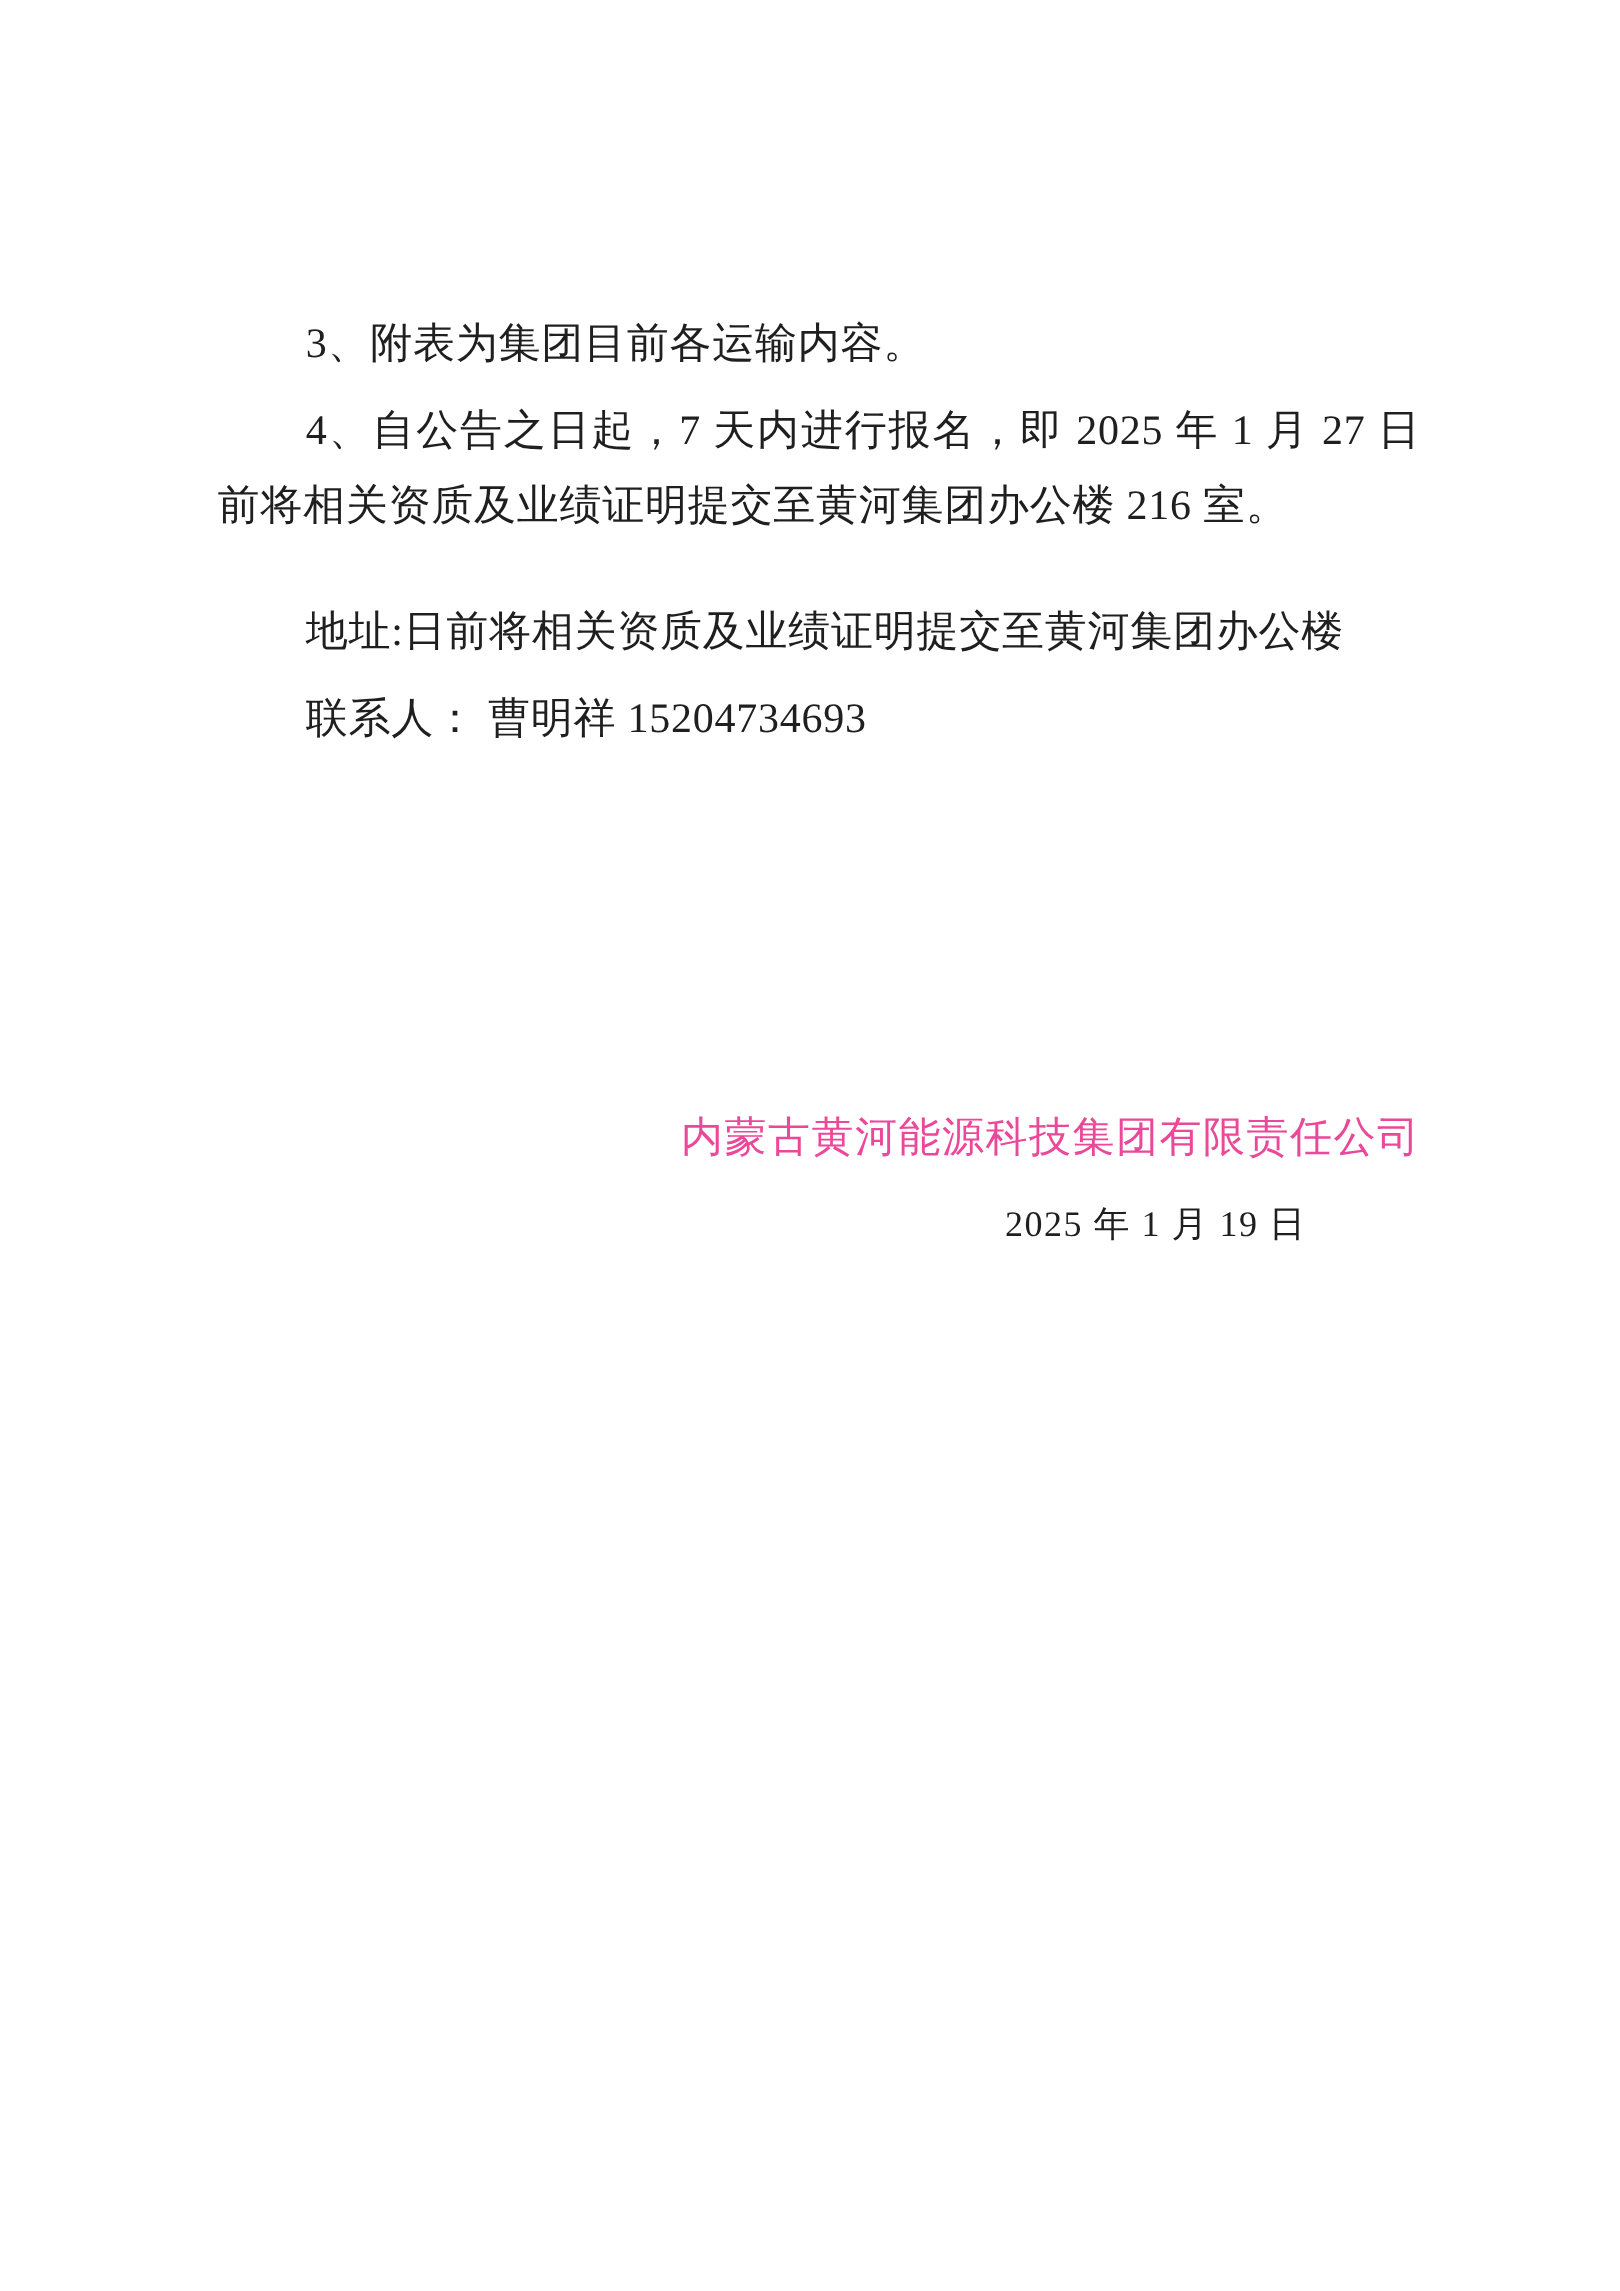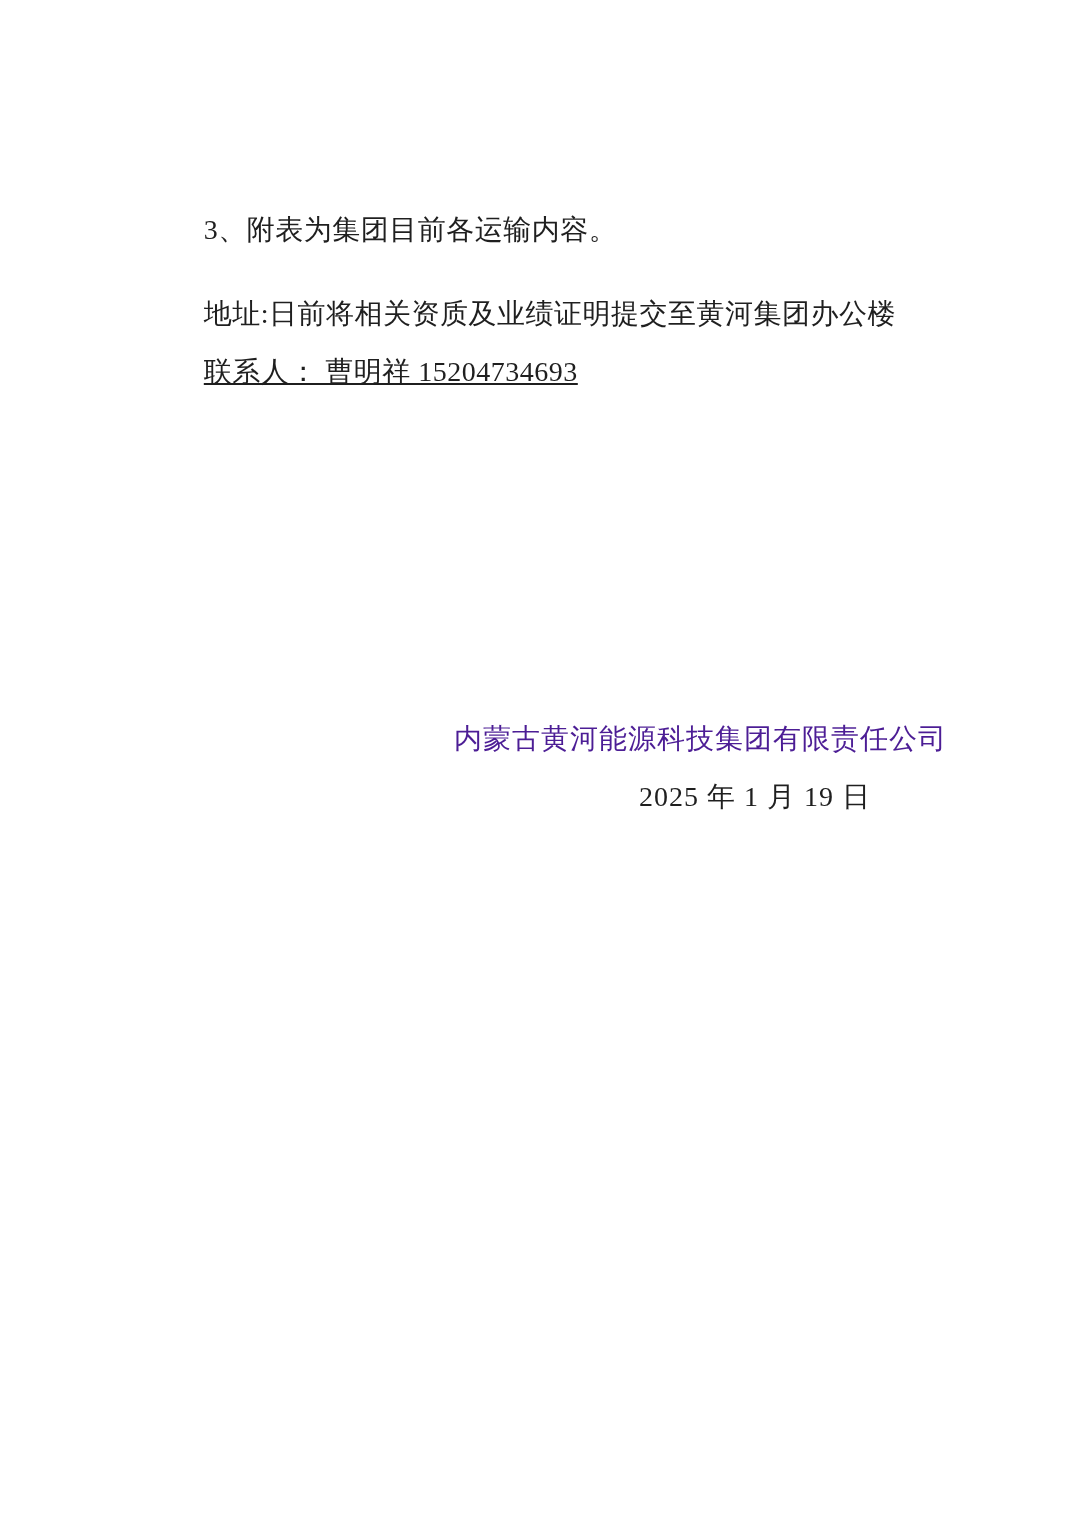--- a/index.html
+++ b/index.html
@@ -37,39 +37,40 @@
   }
 
   .indent { text-indent: 2.1em; }
 
   .justify { text-align: justify; }
 
   .para + .para { margin-top: 8px; }
 
   .para.block-gap { margin-top: 34px; }
 
-  .contact-line { margin-top: 30px; text-decoration: underline; }
+  .contact-line { margin-top: 30px; }
 
   .signature {
     position: absolute;
     top: 718px;
     left: 145px;
     right: 133px;
     text-align: right;
   }
 
   .signature .company {
     font-size: 28px;
     line-height: 42px;
     letter-spacing: 1px;
-    color: #4c1d95;
+    color: #ec4899;
+    margin-top: 20px;
   }
 
   .signature .date {
-    font-size: 28px;
+    font-size: 24px;
     line-height: 42px;
     margin-top: 16px;
     padding-right: 76px;
     letter-spacing: 1px;
     color: #1f1f1f;
   }
 
   .page-footer {
     position: absolute;
     left: 143px;
@@ -80,20 +81,21 @@
   }
 </style>
 </head>
 <body>
 
 <div class="page">
 
   <div class="content">
     <p class="para indent">3、附表为集团目前各运输内容。</p>
 
+    <p class="para indent justify">4、自公告之日起，7 天内进行报名，即 2025 年 1 月 27 日前将相关资质及业绩证明提交至黄河集团办公楼 216 室。</p>
 
     <p class="para indent block-gap">地址:日前将相关资质及业绩证明提交至黄河集团办公楼</p>
 
     <p class="para indent contact-line">联系人： 曹明祥 15204734693</p>
 
   </div>
 
   <div class="signature">
     <p class="company">内蒙古黄河能源科技集团有限责任公司</p>
     <p class="date">2025 年 1 月 19 日</p>

